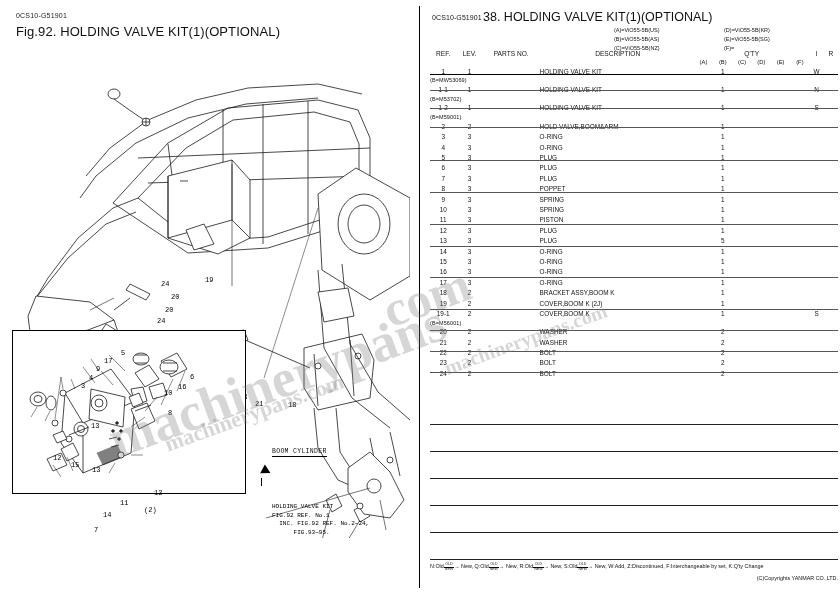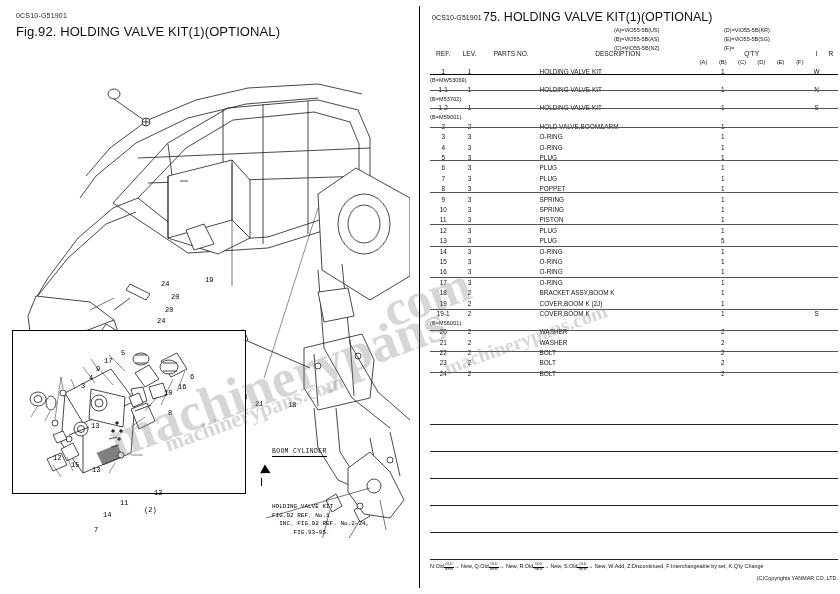--- a/index.html
+++ b/index.html
@@ -289,21 +289,21 @@
     <div class="cl" style="left:103px;top:512px;">14</div>
     <div class="cl" style="left:94px;top:527px;">7</div>
     <div class="cl" style="left:154px;top:490px;">13</div>
     <div class="cl" style="left:144px;top:507px;">(2)</div>
   </div>
 
   <div class="vdiv"></div>
 
   <div class="right">
     <div class="r-code">0CS10-G51901</div>
-    <div class="r-title">75.  HOLDING VALVE KIT(1)(OPTIONAL)</div>
+    <div class="r-title">38.  HOLDING VALVE KIT(1)(OPTIONAL)</div>
 
     <div class="variants">
       <div class="vcol a">
         <div>(A)=ViO55-5B(US)</div>
         <div>(B)=ViO55-5B(AS)</div>
         <div>(C)=ViO55-5B(NZ)</div>
       </div><div class="vcol b">
         <div>(D)=ViO55-5B(KR)</div>
         <div>(E)=ViO55-5B(SG)</div>
         <div>(F)=</div>

